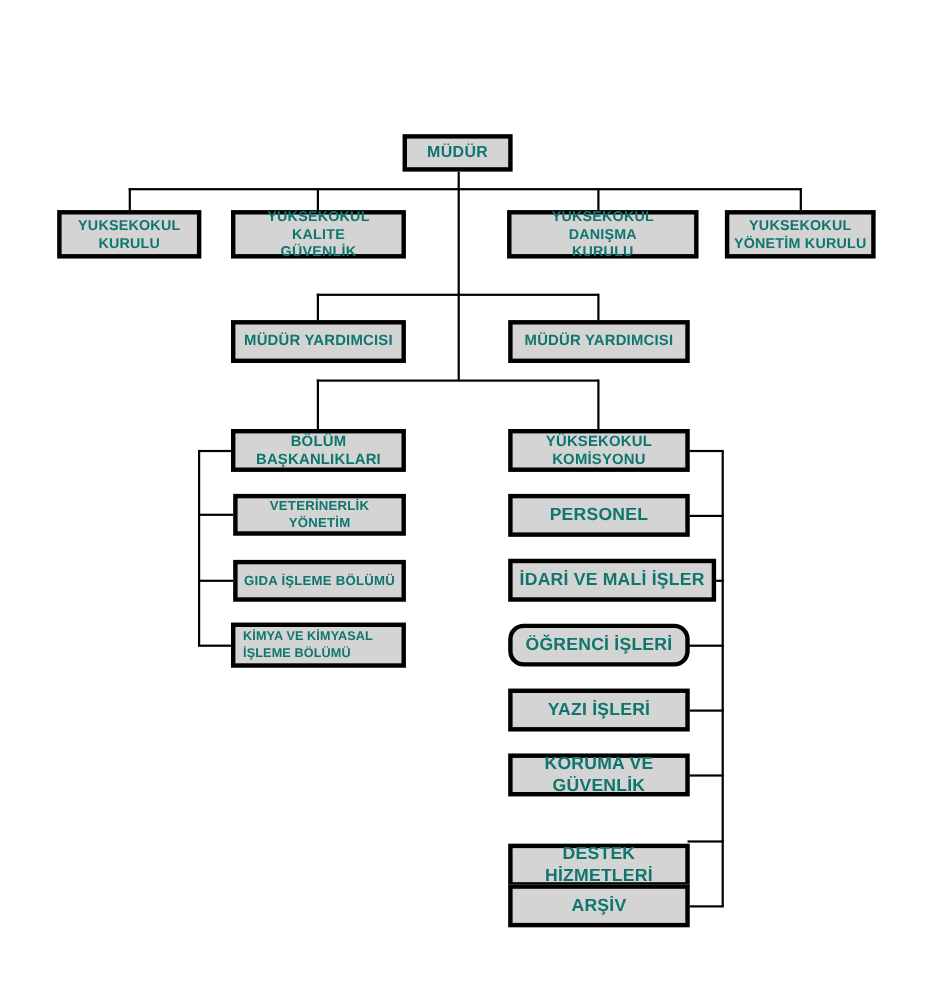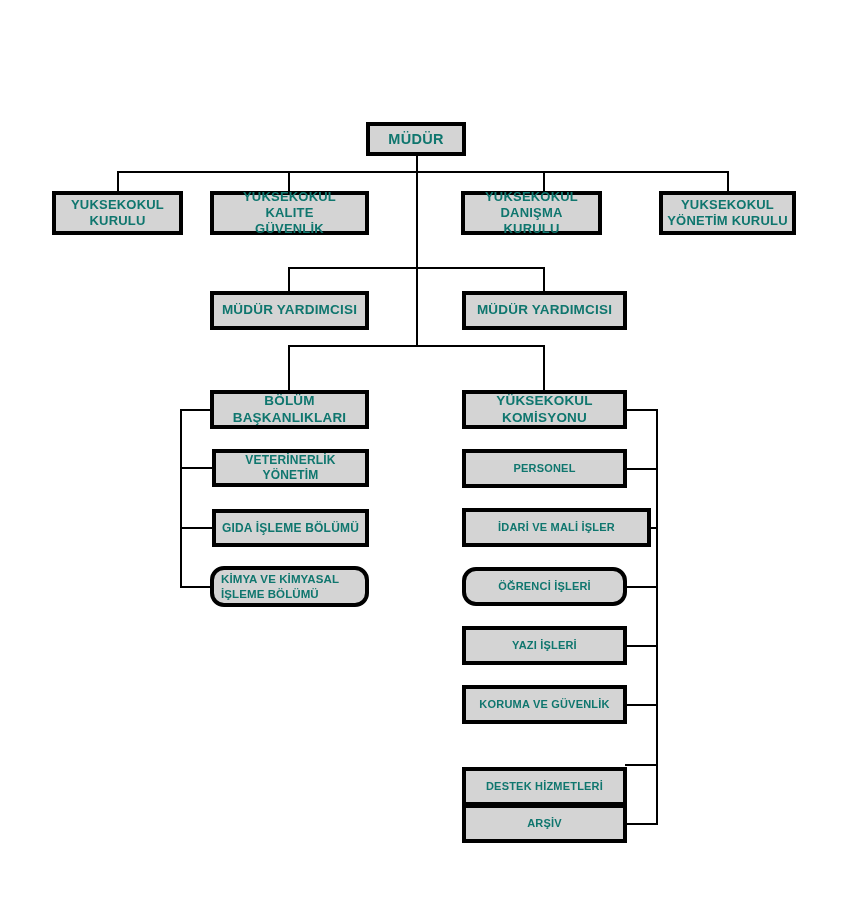--- a/index.html
+++ b/index.html
@@ -26,28 +26,28 @@
     font-weight:bold;
     line-height:1.25;
     z-index:5;
   }
   .node .label{
     display:block;
     width:100%;
     padding:0 4px;
     box-sizing:border-box;
   }
-  .node.align-left{justify-content:flex-start;text-align:left;border-radius:14px;}
+  .node.align-left{justify-content:flex-start;text-align:left;}
   .node.align-left .label{padding-left:7px;}
 
   .t-root{font-size:14.5px;letter-spacing:.3px;}
   .t-council{font-size:13px;letter-spacing:.2px;}
   .t-deputy{font-size:13.5px;letter-spacing:.2px;}
   .t-head{font-size:13.5px;letter-spacing:.2px;}
-  .t-unit{font-size:11px;letter-spacing:.2px;}
+  .t-unit{font-size:16px;letter-spacing:.2px;}
   .t-dept{font-size:12px;letter-spacing:.2px;}
   .t-small{font-size:11.5px;letter-spacing:.1px;}
 
   
   .ln{position:absolute;background:#000000;z-index:1;}
   .ln.v{width:2px;}
   .ln.h{height:2px;}
 </style>
 </head>
 <body>
@@ -91,21 +91,21 @@
   </div>
 
   <div class="node t-council" style="left:52px;top:191px;width:131px;height:44px;">
     <span class="label"><span>YUKSEKOKUL</span><br><span>KURULU</span></span>
   </div>
 
   <div class="node t-council" style="left:210px;top:191px;width:159px;height:44px;">
     <span class="label"><span>YUKSEKOKUL KALITE</span><br><span>GÜVENLİK</span></span>
   </div>
 
-  <div class="node t-council" style="left:461px;top:191px;width:141px;height:44px;">
+  <div class="node t-council" style="left:461px;top:191px;width:174px;height:44px;">
     <span class="label"><span>YUKSEKOKUL DANIŞMA</span><br><span>KURULU</span></span>
   </div>
 
   <div class="node t-council" style="left:659px;top:191px;width:137px;height:44px;">
     <span class="label"><span>YUKSEKOKUL</span><br><span>YÖNETİM KURULU</span></span>
   </div>
 
   <div class="node t-deputy" style="left:210px;top:291px;width:159px;height:39px;">
     <span class="label">MÜDÜR YARDIMCISI</span>
   </div>

